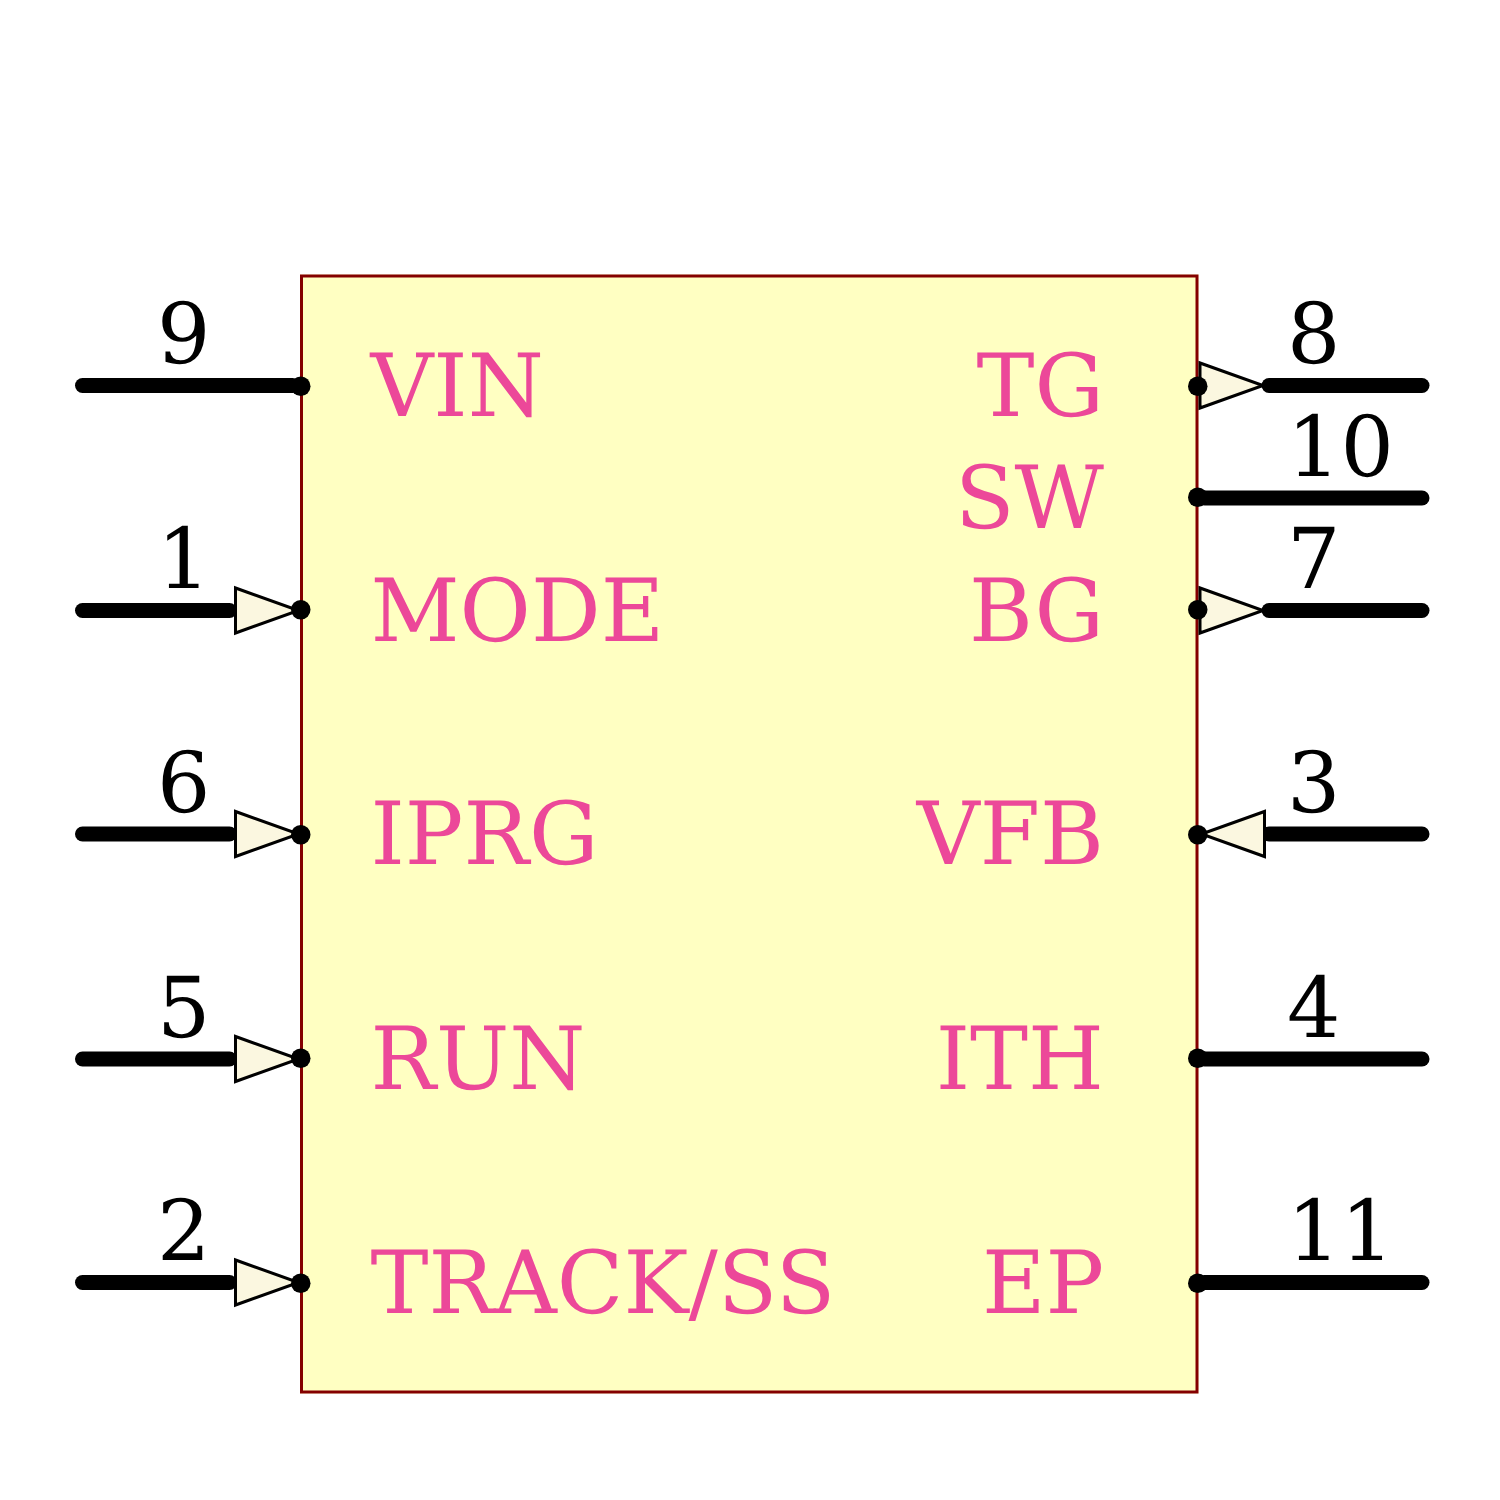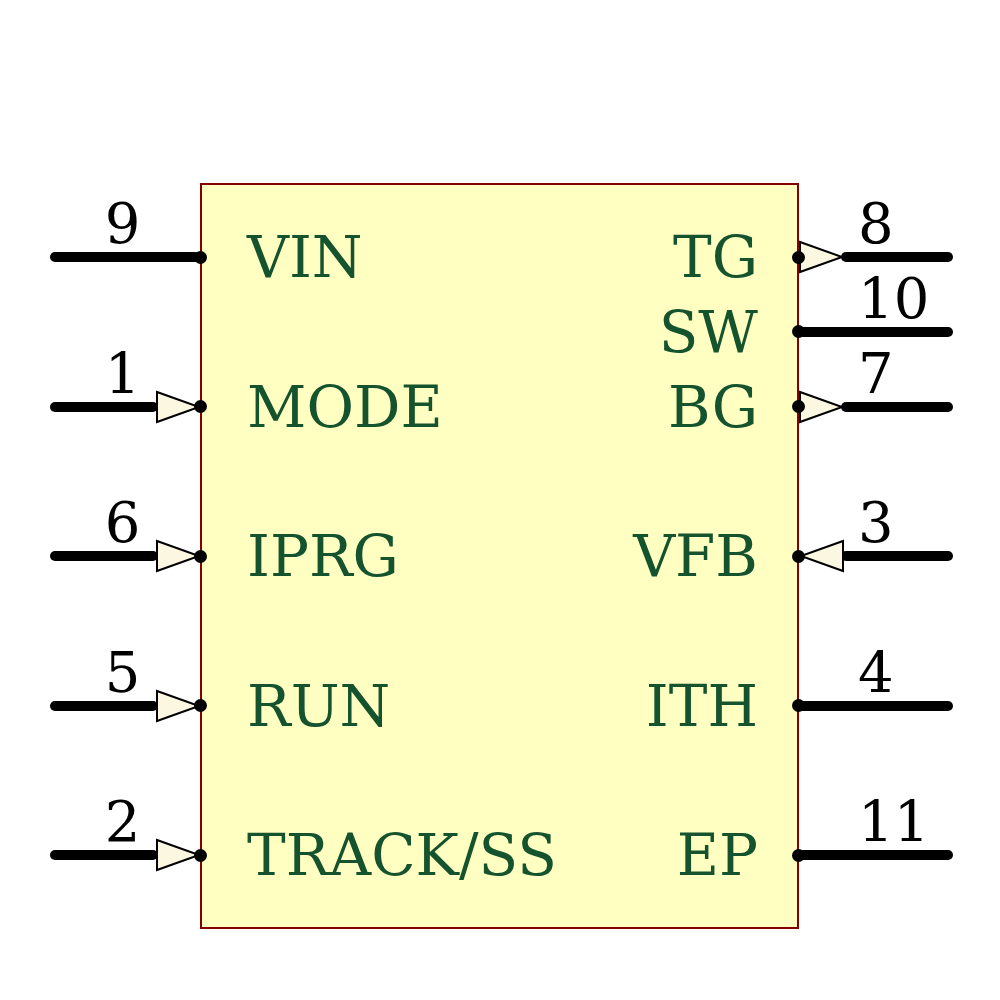--- a/index.html
+++ b/index.html
@@ -23,24 +23,24 @@
   }
   .pin-arrow{
     position:absolute;overflow:visible;
   }
   .pin-number{
     position:absolute;font-size:56px;line-height:1;color:#000;white-space:nowrap;
   }
   .pin-number.left{left:50px;width:145px;text-align:center;}
   .pin-number.right{left:858px;text-align:left;}
   .pin-name{
-    position:absolute;font-size:58px;height:64px;line-height:64px;color:#14532d;white-space:nowrap;
+    position:absolute;font-size:58px;height:64px;line-height:64px;color:#ec4899;white-space:nowrap;
   }
   .pin-name.left{left:247px;}
-  .pin-name.right{right:242px;}
+  .pin-name.right{right:264px;}
 </style>
 </head>
 <body>
 
 <div id="canvas" style="background: rgb(255, 255, 255);">
   <div class="body-rect" style="background: rgb(255, 255, 194); border: 2.5px solid rgb(132, 0, 0);"></div>
 <div style="display: contents;"><div class="pin-line" style="background: rgb(0, 0, 0); top: 252px; left: 50px; width: 150px;"></div><div class="pin-dot" style="background: rgb(0, 0, 0); top: 250.5px; left: 193.5px;"></div><div class="pin-number left" style="bottom: 748px;">9</div><div class="pin-name left" style="top: 225px;">VIN</div></div><div style="display: contents;"><div class="pin-line" style="background: rgb(0, 0, 0); top: 401.5px; left: 50px; width: 108px;"></div><svg class="pin-arrow" width="46" height="34" style="left: 155px; top: 389.5px;">
         <polygon points="2,2 2,32 44,17" fill="#FBF7E0" stroke="#000000" stroke-width="2"></polygon>
       </svg><div class="pin-dot" style="background: rgb(0, 0, 0); top: 400px; left: 193.5px;"></div><div class="pin-number left" style="bottom: 598.5px;">1</div><div class="pin-name left" style="top: 374.5px;">MODE</div></div><div style="display: contents;"><div class="pin-line" style="background: rgb(0, 0, 0); top: 551px; left: 50px; width: 108px;"></div><svg class="pin-arrow" width="46" height="34" style="left: 155px; top: 539px;">
         <polygon points="2,2 2,32 44,17" fill="#FBF7E0" stroke="#000000" stroke-width="2"></polygon>

